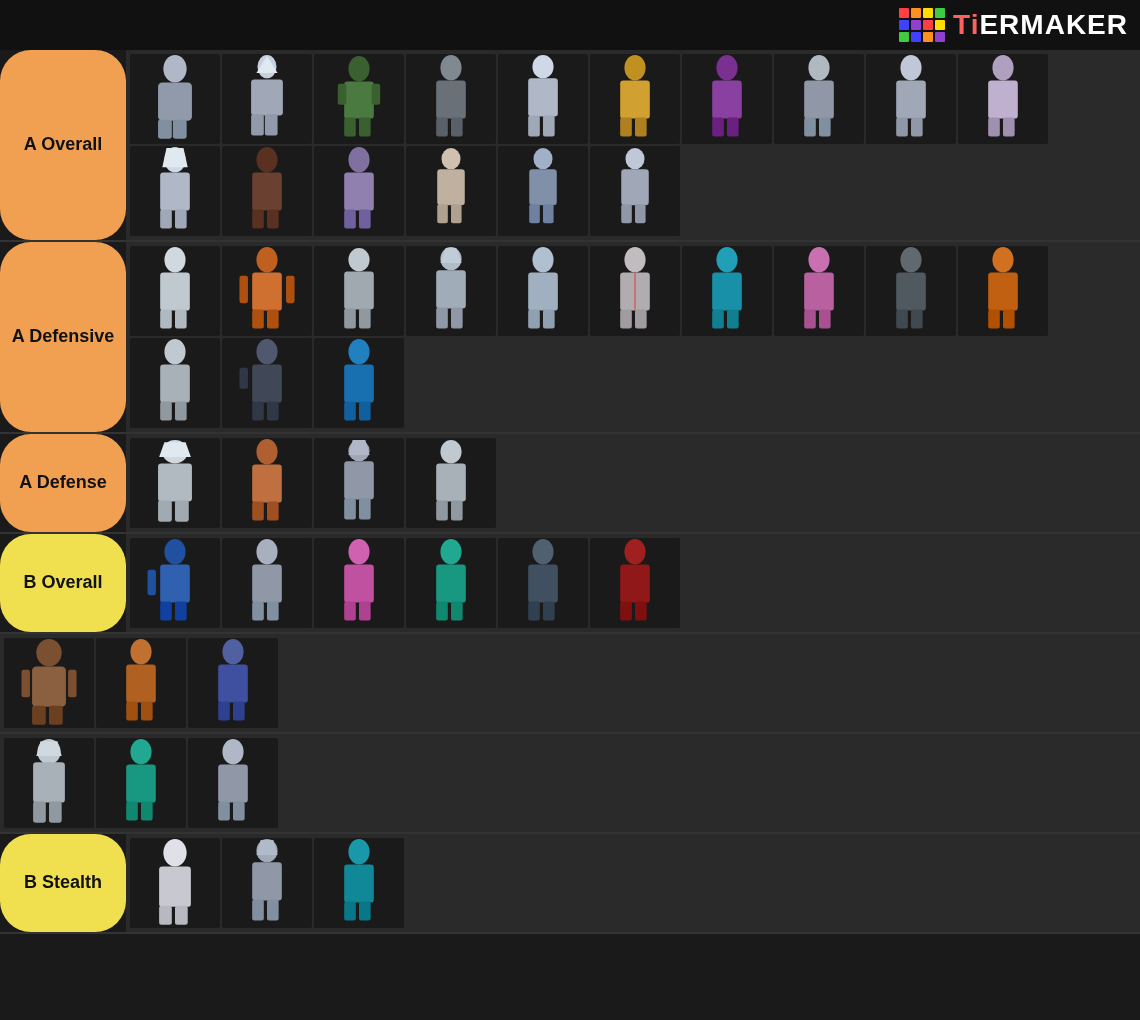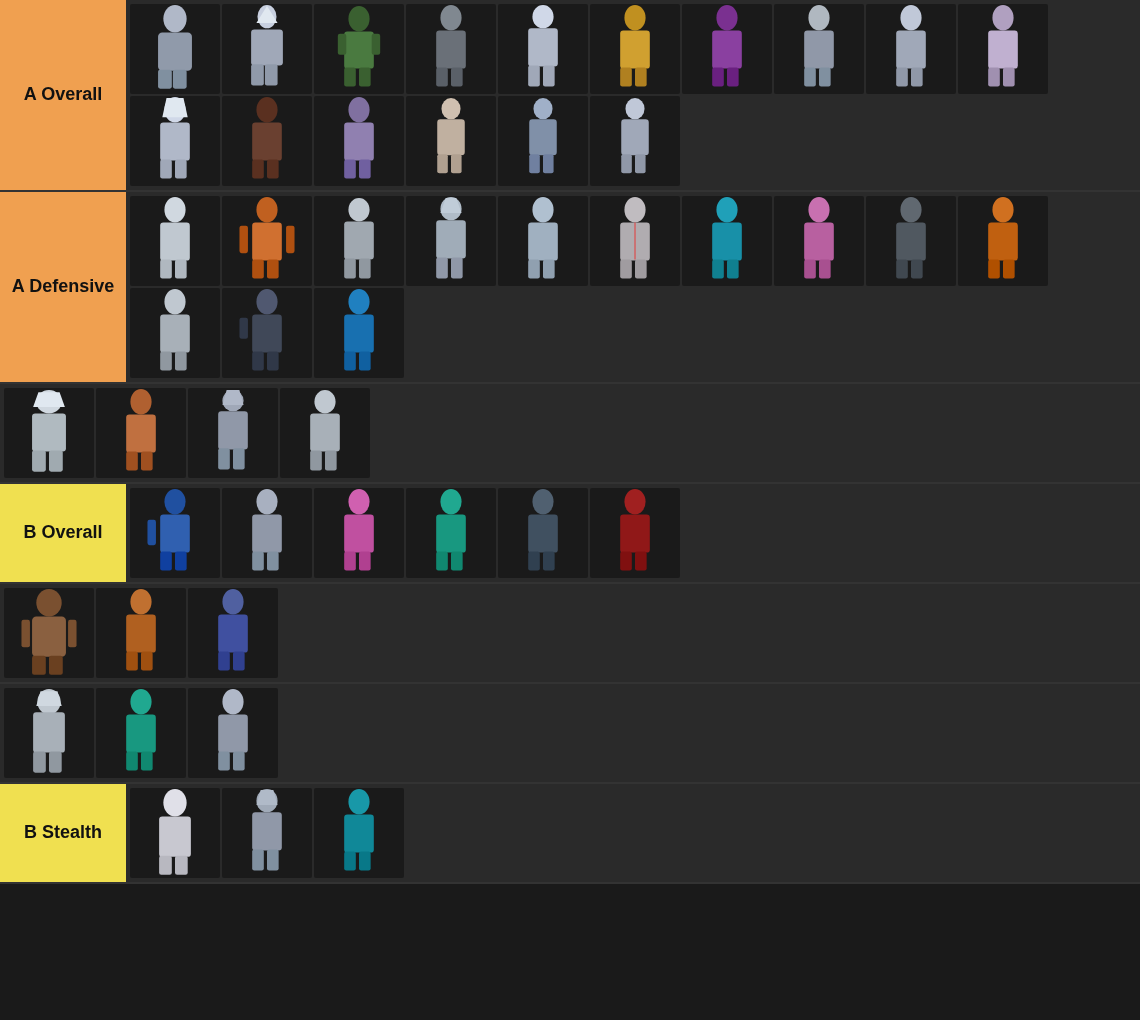--- a/index.html
+++ b/index.html
@@ -19,20 +19,21 @@
       min-width: 126px;
       display: flex;
       align-items: center;
       justify-content: center;
       font-weight: bold;
       font-size: 18px;
       color: #111;
       text-align: center;
       padding: 8px;
       line-height: 1.3;
+      border-radius: 31px;
     }
     .tier-content {
       flex: 1;
       background: #2a2a2a;
       display: flex;
       flex-wrap: wrap;
       align-items: center;
       padding: 4px;
       gap: 2px;
     }
@@ -91,20 +92,41 @@
     .char-svg {
       width: 100%;
       height: 100%;
     }
   </style>
 </head>
 <body>
 
 <div>
 
+  <div class="header-bar">
+    <div class="tiermaker-logo">
+      <div class="logo-grid">
+        <div class="logo-cell" style="background:#ff4040"></div>
+        <div class="logo-cell" style="background:#ff9020"></div>
+        <div class="logo-cell" style="background:#ffdd00"></div>
+        <div class="logo-cell" style="background:#40cc40"></div>
+        <div class="logo-cell" style="background:#4040ff"></div>
+        <div class="logo-cell" style="background:#9040cc"></div>
+        <div class="logo-cell" style="background:#ff4040"></div>
+        <div class="logo-cell" style="background:#ffdd00"></div>
+        <div class="logo-cell" style="background:#40cc40"></div>
+        <div class="logo-cell" style="background:#4040ff"></div>
+        <div class="logo-cell" style="background:#ff9020"></div>
+        <div class="logo-cell" style="background:#9040cc"></div>
+      </div>
+      <div class="logo-text">
+        <span class="ti">Ti</span><span class="er">ER</span><span class="ma">MA</span><span class="ker">KER</span>
+      </div>
+    </div>
+  </div>
 
   <div class="tier-row">
     <div class="tier-label bg-orange">
       <span>A Overall</span>
     </div>
     <div class="tier-content">
 
       <div class="char-slot">
           <svg class="char-svg" viewBox="0 0 80 85">
             <ellipse cx="40" cy="14" rx="11" ry="13" fill="#b0b8c8"></ellipse>
@@ -353,20 +375,23 @@
             <ellipse cx="40" cy="13" rx="10" ry="12" fill="#2080c0"></ellipse>
             <rect x="26" y="25" width="28" height="36" rx="3" fill="#1870b0"></rect>
             <rect x="26" y="60" width="11" height="18" rx="2" fill="#1060a0"></rect>
             <rect x="40" y="60" width="11" height="18" rx="2" fill="#1060a0"></rect>
           </svg>
         </div>
     </div>
   </div>
 
   <div class="tier-row">
+    <div class="tier-label bg-orange">
+      <span>A Defense</span>
+    </div>
     <div class="tier-content">
       <div class="char-slot">
           <svg class="char-svg" viewBox="0 0 80 85">
             <ellipse cx="40" cy="13" rx="12" ry="11" fill="#d0d8e0"></ellipse>
             <polygon points="30,4 50,4 55,18 25,18" fill="#e0e8f0"></polygon>
             <rect x="24" y="24" width="32" height="36" rx="3" fill="#b0bac0"></rect>
             <rect x="24" y="59" width="13" height="20" rx="2" fill="#a0aab0"></rect>
             <rect x="40" y="59" width="13" height="20" rx="2" fill="#a0aab0"></rect>
           </svg>
         </div>

